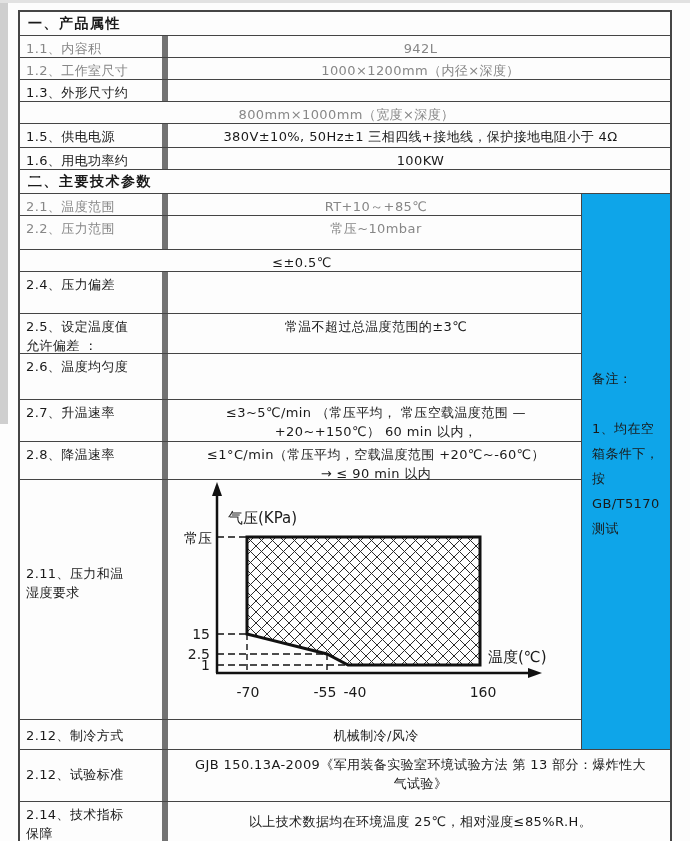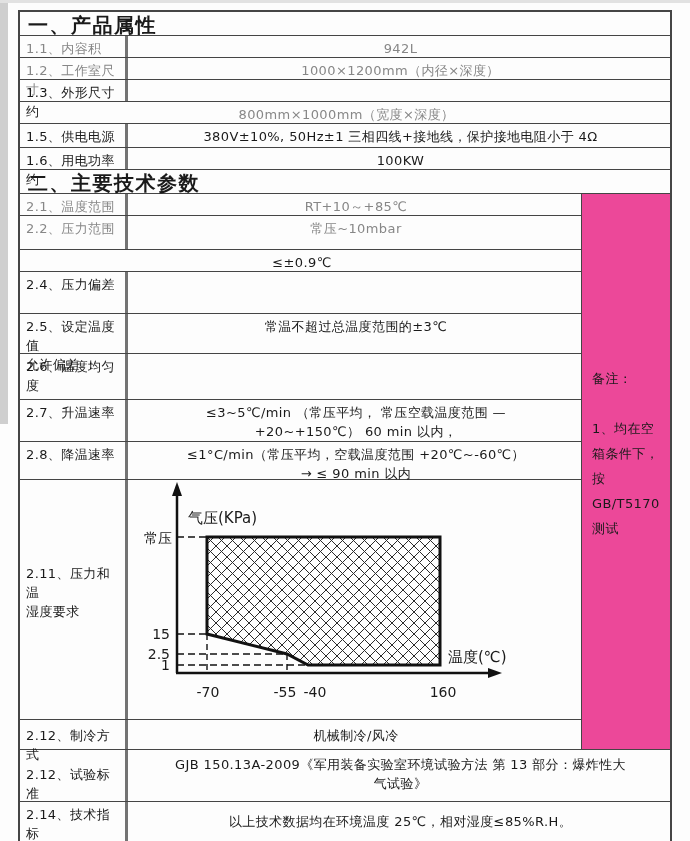--- a/index.html
+++ b/index.html
@@ -12,31 +12,31 @@
   .doc-table{
     position:absolute;left:18px;top:10px;width:654px;
     border-top:2px solid #454545;font-size:13px;
   }
   .row{
     display:flex;align-items:stretch;box-sizing:border-box;width:654px;
     border-left:2px solid #454545;border-right:2px solid #454545;border-bottom:1px solid #454545;
     background:#fdfdfd;
   }
   .row.narrow{width:564px;border-right:1px solid #454545;}
-  .sec{font-weight:bold;font-size:20px;align-items:flex-start;padding-left:8px;letter-spacing:1.5px;}
+  .sec{font-weight:bold;font-size:14px;align-items:center;padding-left:8px;letter-spacing:1.5px;}
   .cell{box-sizing:border-box;padding:3px 6px 2px 6px;line-height:19px;letter-spacing:.4px;white-space:pre-line;}
-  .label{width:108px;flex:none;border-right:3px solid #737373;}
+  .label{width:148px;flex:none;border-right:6px solid #737373;}
   .value{flex:1;padding-left:9px;text-align:center;}
   .dim{color:#878787;}
   .pt84{padding-top:84px;}
   .remark{
     position:absolute;left:564px;top:182px;width:90px;height:556px;box-sizing:border-box;
     border-right:2px solid #454545;border-bottom:1px solid #454545;
     padding:172px 4px 0 10px;font-size:13px;line-height:25px;white-space:pre-line;letter-spacing:.4px;
-    background:#ec4899;
+    background:#0ea5e9;
   }
   .chart-cell{flex:1;position:relative;padding:0;}
   svg text{font-family:"DejaVu Sans","Liberation Sans",sans-serif;fill:#1a1a1a;}
 </style>
 </head>
 <body>
 
 <div class="page">
   <div class="edge-left"></div>
   <div class="edge-top"></div>
@@ -75,21 +75,21 @@
     </div>
     <div class="row narrow" style="height:22px">
       <div class="cell label dim">2.1、温度范围</div>
       <div class="cell value dim">RT+10～+85℃</div>
     </div>
     <div class="row narrow" style="height:34px">
       <div class="cell label dim">2.2、压力范围</div>
       <div class="cell value dim">常压~10mbar</div>
     </div>
     <div class="row narrow" style="height:22px">
-      <div class="cell value">≤±0.9℃</div>
+      <div class="cell value">≤±0.5℃</div>
     </div>
     <div class="row narrow" style="height:42px">
       <div class="cell label">2.4、压力偏差</div>
     </div>
     <div class="row narrow" style="height:40px">
       <div class="cell label">2.5、设定温度值
 允许偏差 ：</div>
       <div class="cell value">常温不超过总温度范围的±3℃</div>
     </div>
     <div class="row narrow" style="height:46px">

